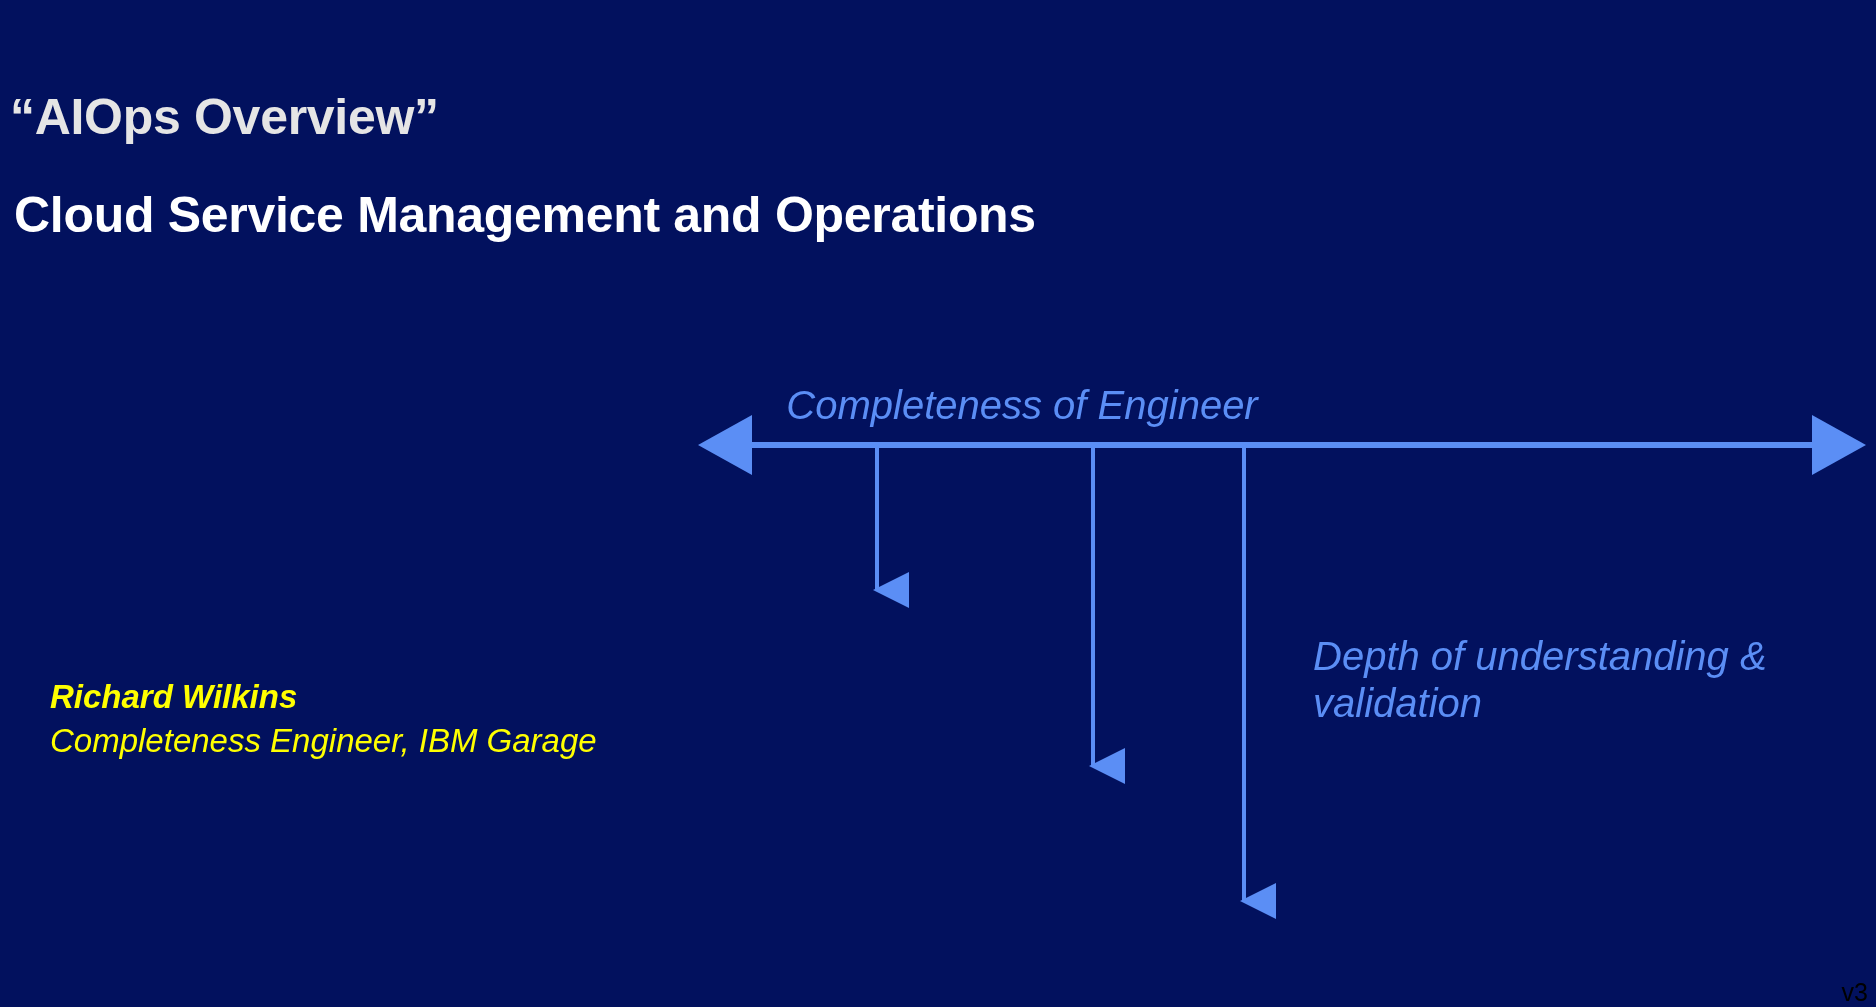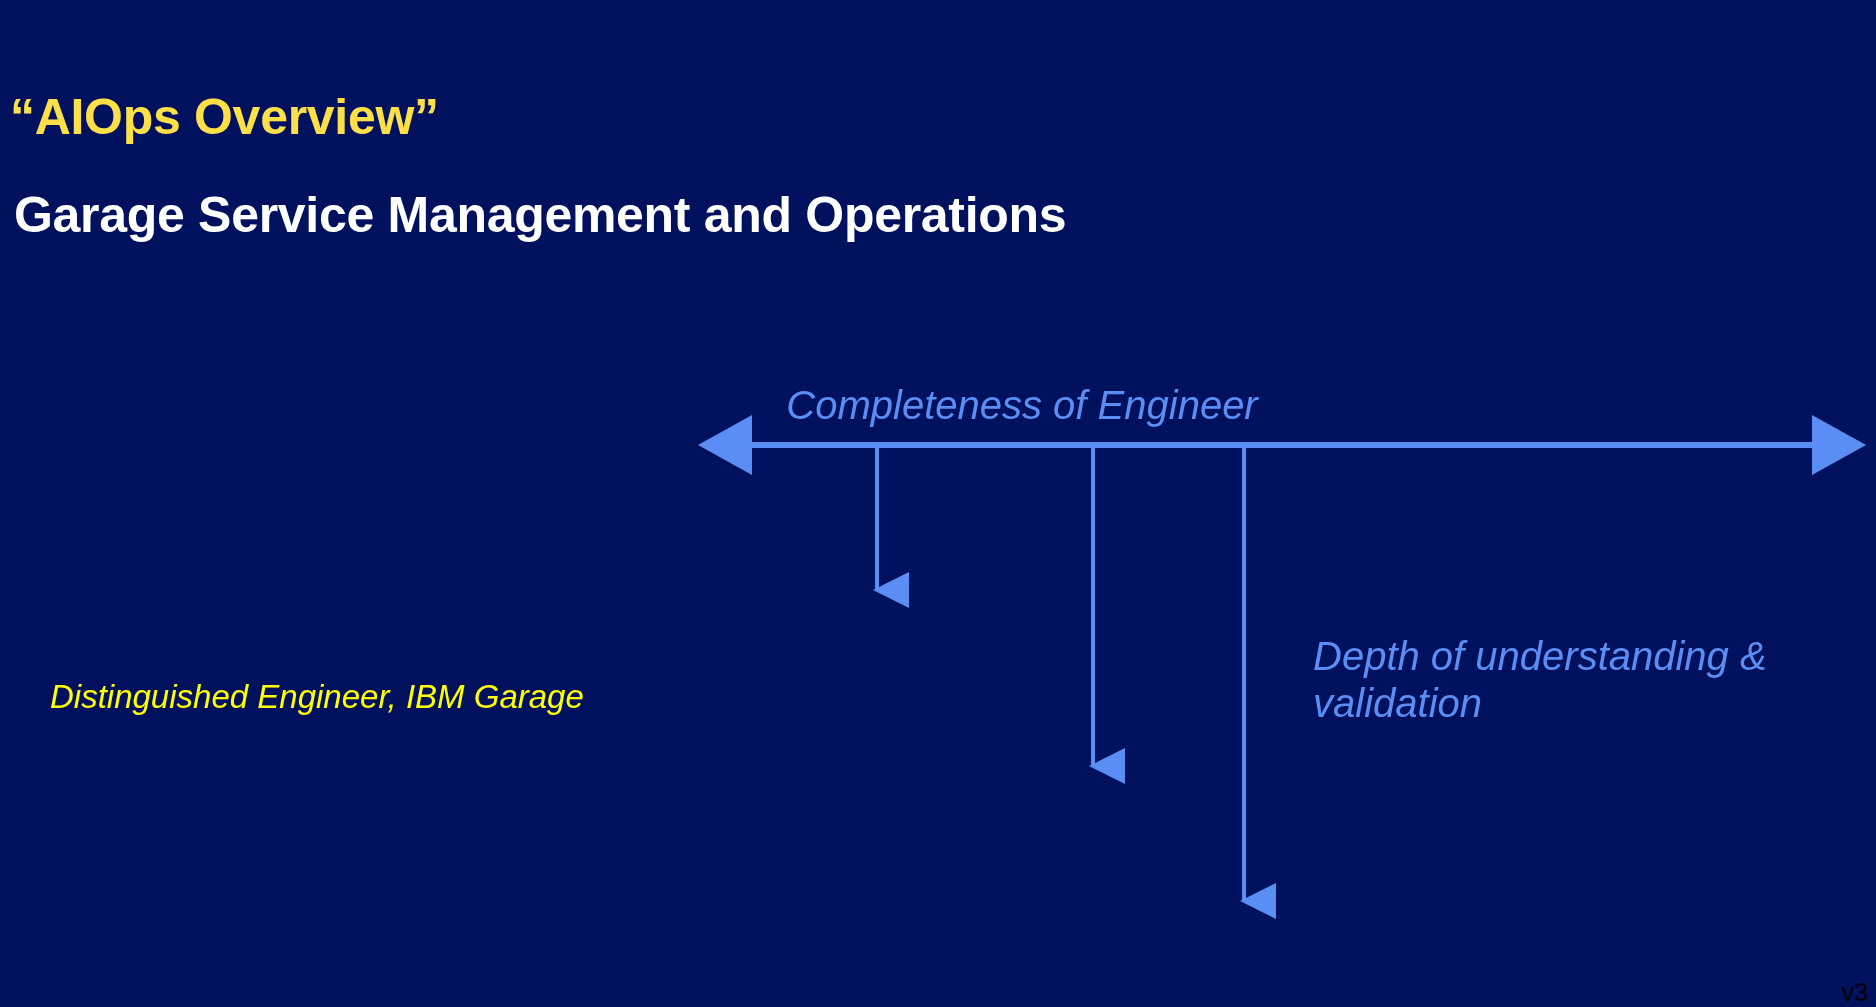--- a/index.html
+++ b/index.html
@@ -18,21 +18,21 @@
   }
 
   
   #title-block {
     position: absolute;
     left: 10px;
     top: 92px;
     width: 1400px;
   }
   .title-line-1 {
-    color: #fde047;
+    color: #e5e5e5;
     font-size: 50px;
     font-weight: bold;
     line-height: 1.0;
     letter-spacing: -0.3px;
     white-space: nowrap;
   }
   .title-line-2 {
     color: #ffffff;
     font-size: 50px;
     font-weight: bold;
@@ -105,21 +105,21 @@
     line-height: 1;
   }
 </style>
 </head>
 <body>
 
 <div id="slide">
 
   <div id="title-block">
     <div class="title-line-1">“AIOps Overview”</div>
-    <div class="title-line-2">Garage Service Management and Operations</div>
+    <div class="title-line-2">Cloud Service Management and Operations</div>
   </div>
 
   <svg id="diagram" viewBox="0 0 1876 1007" width="1876" height="1007" xmlns="http://www.w3.org/2000/svg">
     <defs>
       <marker id="arrow-left" markerWidth="10" markerHeight="10" refX="9" refY="5" orient="auto" markerUnits="strokeWidth">
         <path d="M9,0 L9,10 L0,5 z" fill="#5b8ef5"></path>
       </marker>
       <marker id="arrow-right" markerWidth="10" markerHeight="10" refX="1" refY="5" orient="auto" markerUnits="strokeWidth">
         <path d="M1,0 L1,10 L10,5 z" fill="#5b8ef5"></path>
       </marker>
@@ -136,18 +136,19 @@
   </svg>
 
   <div class="axis-label" id="completeness-label">Completeness of Engineer</div>
 
   <div class="axis-label" id="depth-label">
     <span>Depth of understanding &amp;</span>
     <span>validation</span>
   </div>
 
   <div id="author-block">
-    <div class="author-role">Distinguished Engineer, IBM Garage</div>
+    <div class="author-name">Richard Wilkins</div>
+    <div class="author-role">Completeness Engineer, IBM Garage</div>
   </div>
 
   <div id="version-marker">v3</div>
 
 </div>
 
 </body></html>

